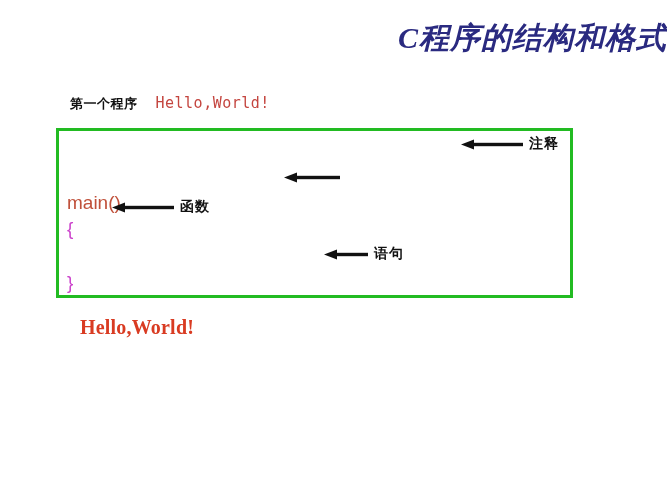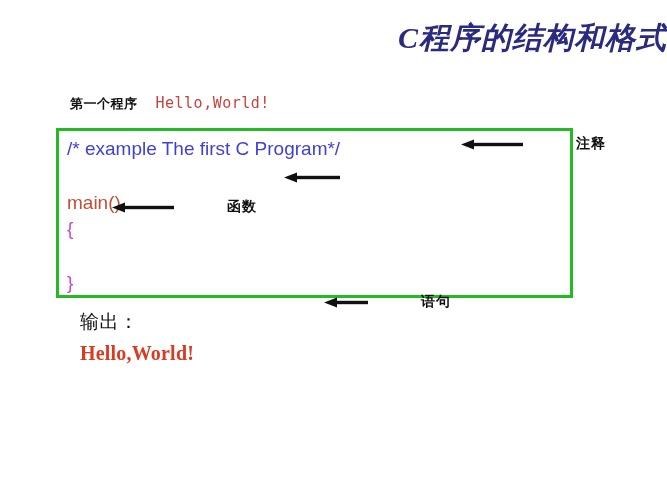--- a/index.html
+++ b/index.html
@@ -80,40 +80,39 @@
   #code-line-printf  { left: 54px; top: 115px; color: #333333; }
   #code-line-brace-close { left: 8px;  top: 142px; color: #cc44cc; }
   .semicolon { color: #d8791e; }
 
   
   .annotation {
     position: absolute;
     display: flex;
     align-items: center;
     white-space: nowrap;
-    gap: 47px;
   }
   .arrow-left {
     display: block;
     width: 56px;
     height: 11px;
     flex: 0 0 auto;
   }
   .annotation-label {
     margin-left: 6px;
     font-family: "DejaVu Sans", "Liberation Sans", sans-serif;
     font-weight: bold;
     font-size: 14px;
     color: #111111;
     letter-spacing: 1px;
   }
   #annotation-comment    { left: 461px; top: 135px; }
   #annotation-preprocess { left: 284px; top: 172px; }
   #annotation-function   { left: 112px; top: 198px; align-items: center; }
-  #annotation-statement  { left: 324px; top: 245px; margin-top: 48px; }
+  #annotation-statement  { left: 324px; top: 245px; }
   #annotation-statement .arrow-left { width: 44px; }
   #annotation-function .arrow-left { width: 62px; }
   #annotation-comment .arrow-left { width: 62px; }
 
   
   #output-block {
     position: absolute;
     left: 80px;
     top: 309px;
   }
@@ -139,21 +138,20 @@
 
 <div id="slide-title">C程序的结构和格式</div>
 
 <div id="subtitle-row">
   <span id="subtitle-label">第一个程序</span>
   <span id="subtitle-sample">Hello,World!</span>
 </div>
 
 <div id="code-box">
 
-  <div class="code-line" id="code-line-comment">/* example  The  first  C  Program*/</div>
 
 
   <div class="code-line" id="code-line-main">main()</div>
 
   <div class="code-line" id="code-line-brace-open">{</div>
 
 
   <div class="code-line" id="code-line-brace-close">}</div>
 </div>
 
@@ -182,15 +180,14 @@
 
 <div class="annotation" id="annotation-statement">
   <svg class="arrow-left" viewBox="0 0 44 11">
     <path d="M0,5.5 L13,0.5 L13,10.5 Z" fill="#111111"></path>
     <rect x="12" y="3.8" width="32" height="3.4" fill="#111111"></rect>
   </svg>
   <span class="annotation-label">语句</span>
 </div>
 
 <div id="output-block">
-  <div id="output-label">输出：</div>
   <div id="output-value">Hello,World!</div>
 </div>
 
 </body></html>

